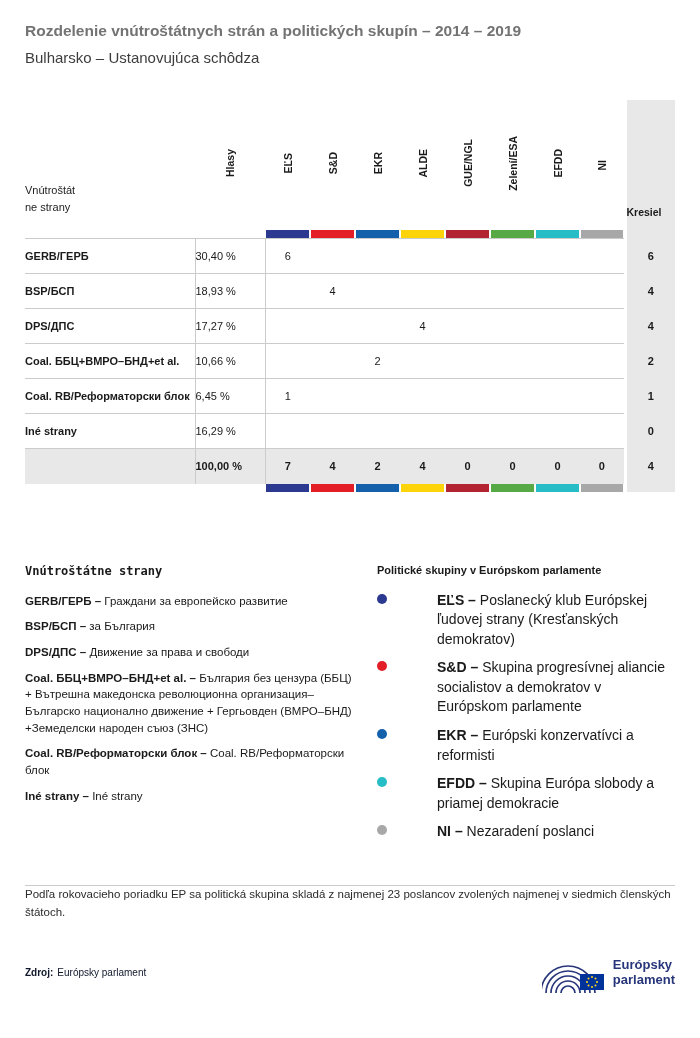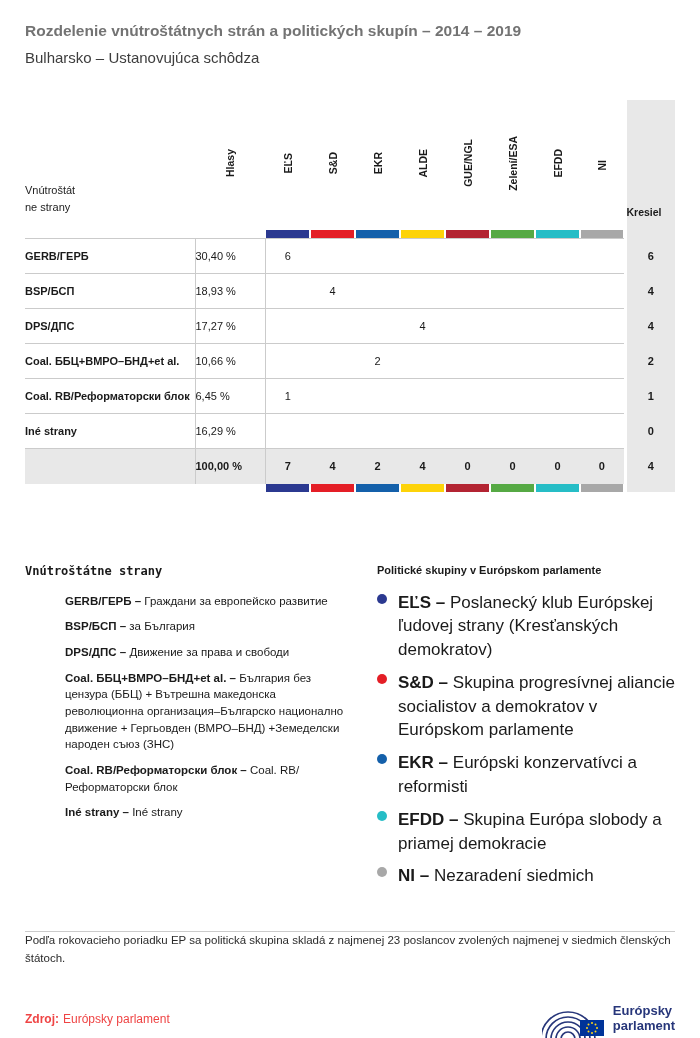--- a/index.html
+++ b/index.html
@@ -43,32 +43,32 @@
   .bar-cell .bar { height:8px; margin:0 1px; }
   .results .bar-row .bar-kresiel { background:#e8e8e8; border-left:3px solid #fff; }
 
   
   .legend { display:flex; margin-top:72px; }
   .legend-left { flex:0 0 352px; width:352px; padding-right:20px; }
   .legend-right { flex:1; }
   .legend-left-header { font-family:"DejaVu Sans Mono", monospace; font-weight:700;
                         font-size:12px; margin-bottom:15px; color:#1a1a1a; }
   .legend-right-header { font-weight:700; font-size:11px; margin-bottom:15px; }
-  .lg-item { font-size:11.5px; line-height:1.45; margin-bottom:9px;margin-left:40px; }
+  .lg-item { font-size:11.5px; line-height:1.45; margin-bottom:9px; }
   .lg-name { font-weight:700; }
-  .lgr-item { display:flex; margin-bottom:9px; font-size:17px; line-height:1.4; }
+  .lgr-item { display:flex; margin-bottom:9px; font-size:14px; line-height:1.4;gap:39px; }
   .dot { width:10px; height:10px; border-radius:50%; flex:0 0 10px;
          margin-right:11px; margin-top:3px; }
   .lgr-text { flex:1; }
 
   
   .footnote-rule { border-top:1px solid #cbcbcb; margin-top:34px; }
   .footnote { font-size:11.5px; line-height:1.55; color:#2b2b2b; }
   .source-row { display:flex; justify-content:space-between; align-items:center; margin-top:28px; }
-  .source { font-size:12px; color:#ef4444; }
+  .source { font-size:10px; color:#0f172a; }
   .source-label { font-weight:700; margin-right:4px; }
   .ep-logo { display:flex; align-items:center; }
   .ep-logo-text { color:#27367a; font-weight:700; font-size:13px; line-height:1.15; margin-left:7px; }
 </style>
 </head>
 <body>
 
 <div class="page">
 
   <div class="title">Rozdelenie vnútroštátnych strán a politických skupín – 2014 – 2019</div>
@@ -286,21 +286,21 @@
           <div class="lgr-item">
             <span class="dot" style="background: rgb(20, 96, 170);"></span>
             <span class="lgr-text"><span class="lg-name">EKR –</span> <span class="lg-desc">Európski konzervatívci a reformisti</span></span>
           </div>
           <div class="lgr-item">
             <span class="dot" style="background: rgb(38, 189, 198);"></span>
             <span class="lgr-text"><span class="lg-name">EFDD –</span> <span class="lg-desc">Skupina Európa slobody a priamej demokracie</span></span>
           </div>
           <div class="lgr-item">
             <span class="dot" style="background: rgb(168, 168, 168);"></span>
-            <span class="lgr-text"><span class="lg-name">NI –</span> <span class="lg-desc">Nezaradení siedmich</span></span>
+            <span class="lgr-text"><span class="lg-name">NI –</span> <span class="lg-desc">Nezaradení poslanci</span></span>
           </div>
         </div>
     </div>
   </div>
 
   <div class="footnote-rule"></div>
   <div class="footnote">Podľa rokovacieho poriadku EP sa politická skupina skladá z najmenej 23 poslancov zvolených najmenej v siedmich členských štátoch.</div>
 
   <div class="source-row">
     <div class="source">

